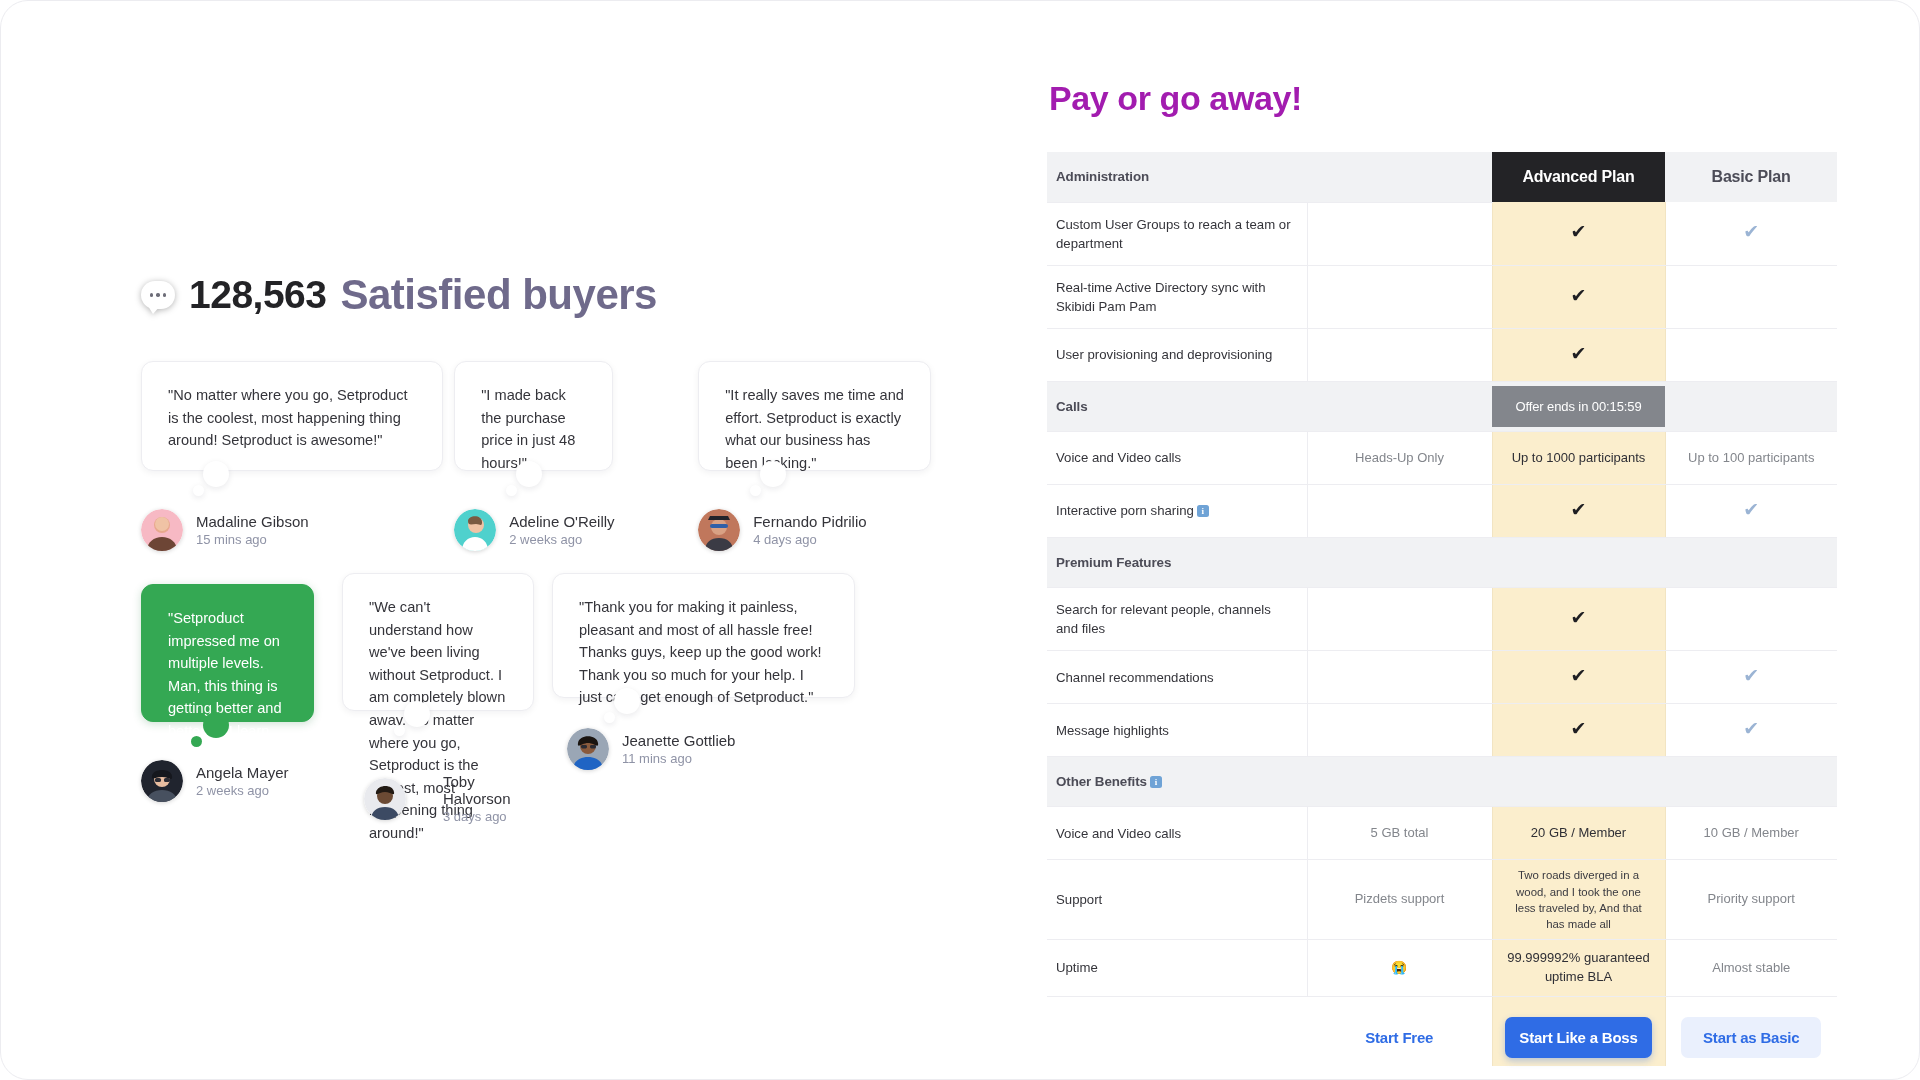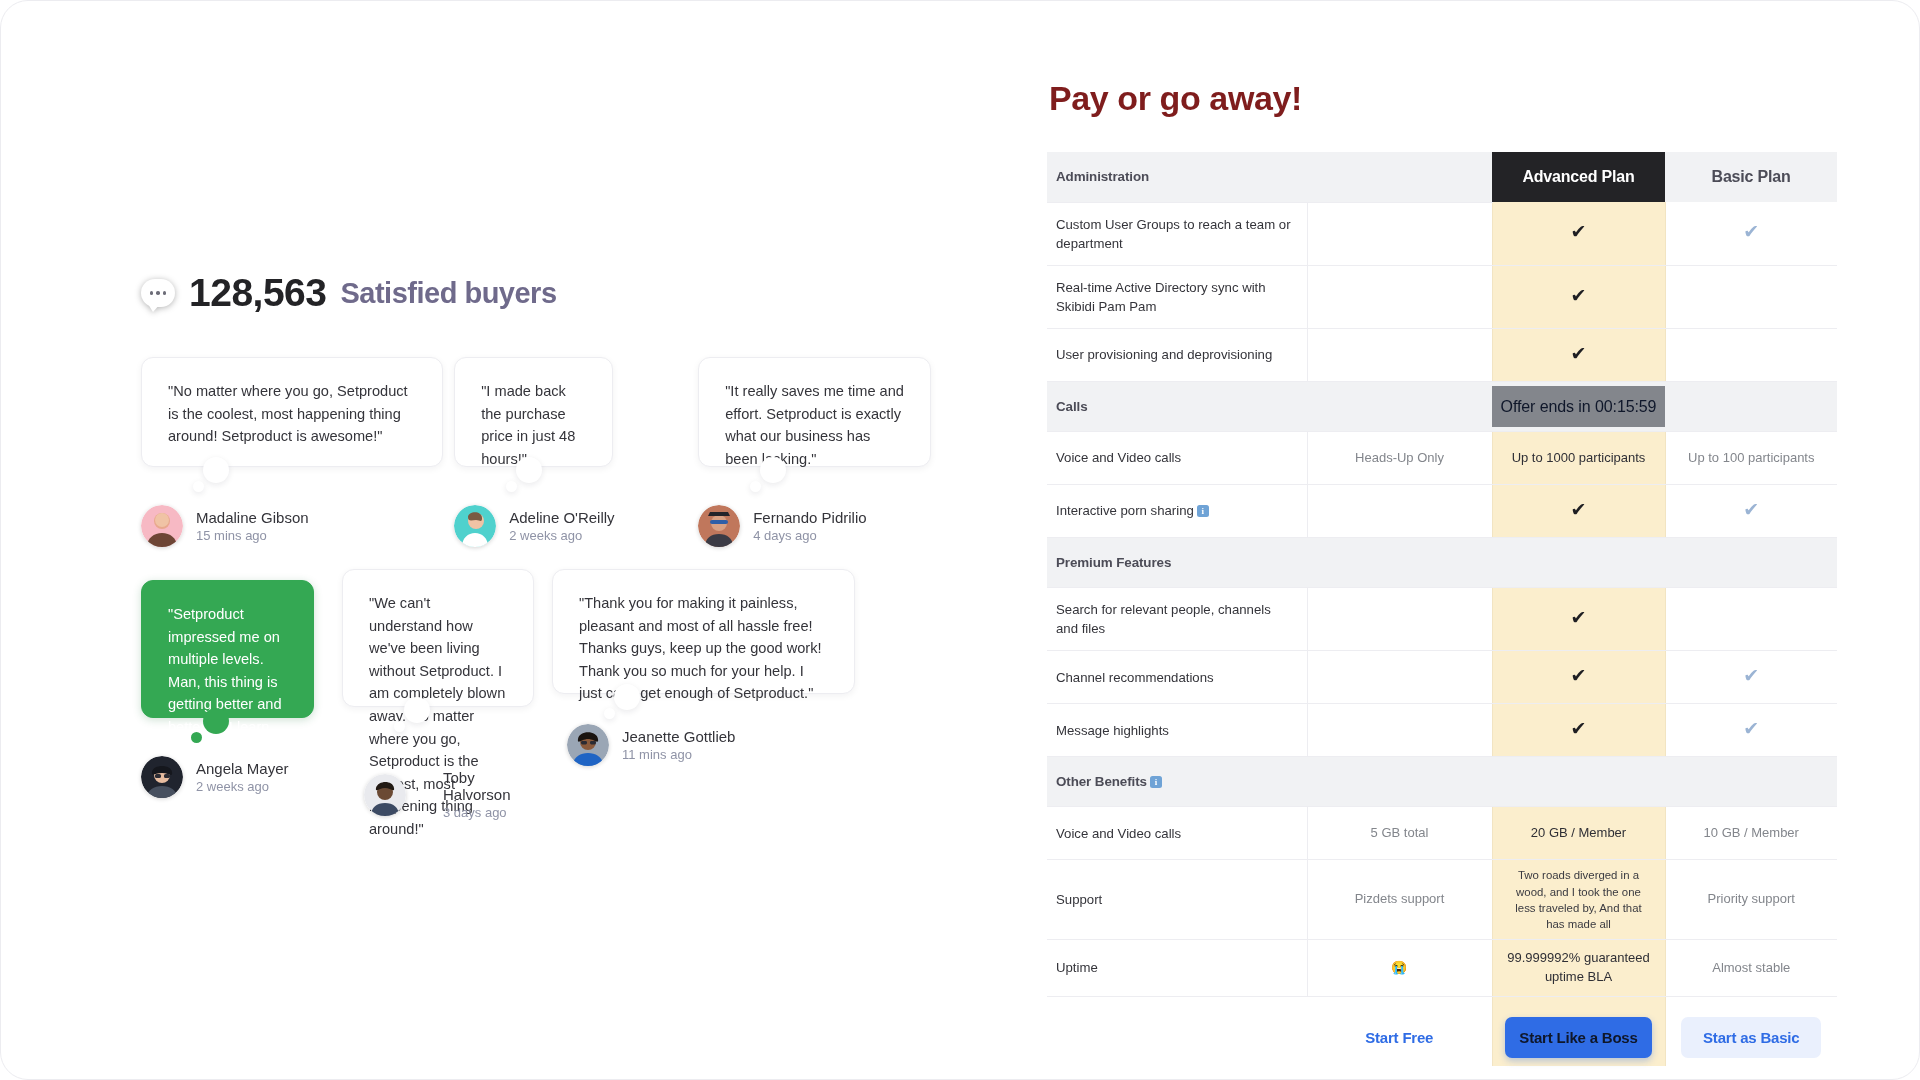--- a/index.html
+++ b/index.html
@@ -57,21 +57,21 @@
     width: 0; height: 0;
     border-left: 5px solid transparent;
     border-right: 7px solid transparent;
     border-top: 8px solid #ffffff;
   }
   .reviews-count {
     font-size: 39px; font-weight: 800; color: #232326;
     letter-spacing: -.5px;
   }
   .reviews-label {
-    font-size: 29px; font-weight: 800; color: #6f6a8b;
+    font-size: 42px; font-weight: 800; color: #6f6a8b;
     letter-spacing: -.5px;
   }
 
   .row { display: flex; align-items: flex-start; }
 
   .tcard-wrap { position: relative; }
 
   .tcard {
     background: #ffffff;
     border: 1px solid #ededf1;
@@ -113,21 +113,21 @@
   .author-time { font-size: 13px; color: #8f93a6; }
 
   
   #pricing {
     position: absolute;
     left: 1046px;
     top: 78px;
     width: 790px;
   }
   .pay-title {
-    font-size: 34px; font-weight: 800; color: #7f1d1d;
+    font-size: 34px; font-weight: 800; color: #a21caf;
     letter-spacing: -.4px;
     margin: 0 0 34px 2px;
   }
 
   table.pricing {
     width: 790px;
     border-collapse: collapse;
     table-layout: fixed;
     font-size: 12.8px;
   }
@@ -159,22 +159,22 @@
     letter-spacing: -.1px;
   }
   tr.section td.sec-label { padding-left: 9px; }
 
   td.offer-cell {
     padding: 0;
     position: relative;
   }
   .offer-pill {
     background: #83868c;
-    color: #0f172a;
-    font-size: 16px;
+    color: #ffffff;
+    font-size: 13px;
     font-weight: 400;
     text-align: center;
     height: 41px;
     line-height: 41px;
     letter-spacing: -.1px;
   }
 
   
   table.pricing td {
     border-bottom: 1px solid #ededf1;
@@ -224,21 +224,21 @@
 
   
   tr.cta td { border-bottom: none; height: 70px; text-align: center; padding-top: 12px; }
   tr.cta td.adv { background: #fbeecd; }
   .btn-text {
     color: #2f6ce5; font-size: 15px; font-weight: 800; letter-spacing: -.2px;
     cursor: pointer; display:inline-block;
   }
   .btn-primary {
     display: inline-block;
-    background: #2f6ce5; color: #0f172a;
+    background: #2f6ce5; color: #ffffff;
     font-size: 15px; font-weight: 800; letter-spacing: -.2px;
     padding: 12px 14px; border-radius: 7px; border: none;
     cursor: pointer;
     box-shadow: 0 3px 7px rgba(47,108,229,.32);
     font-family: "Liberation Sans", sans-serif;
   }
   .btn-soft {
     display: inline-block;
     background: #eaf0fd; color: #2f6ce5;
     font-size: 15px; font-weight: 800; letter-spacing: -.2px;

